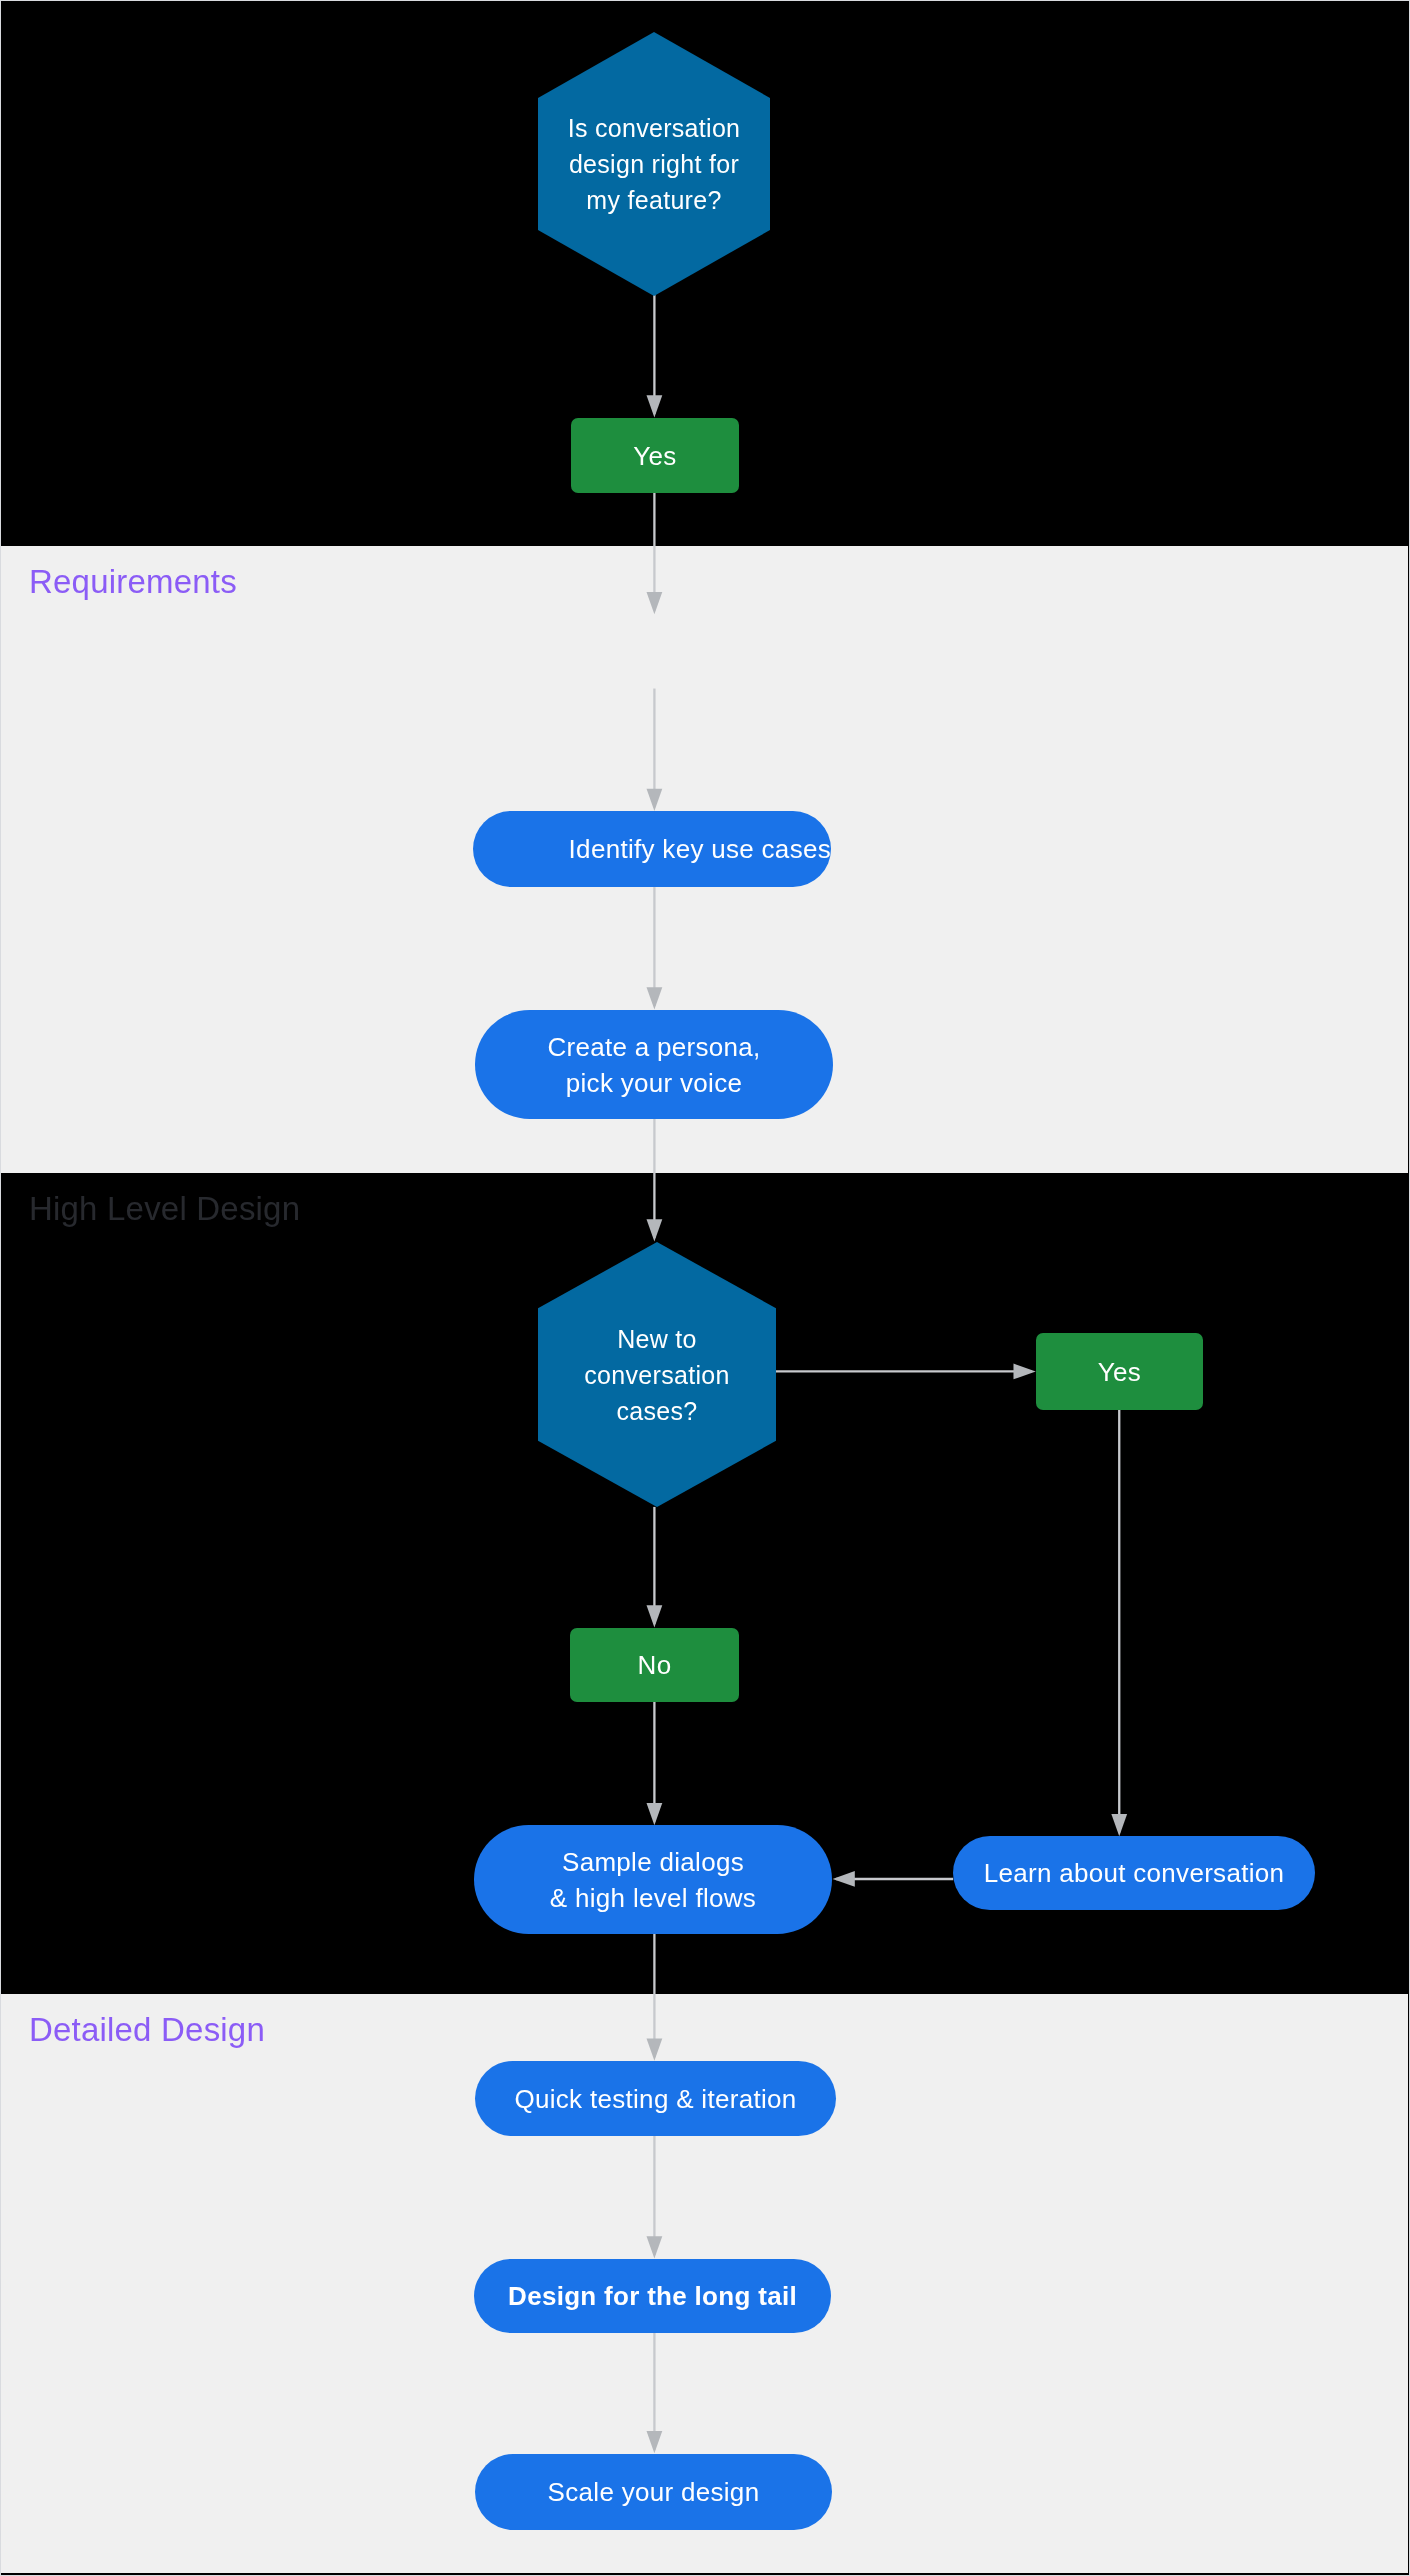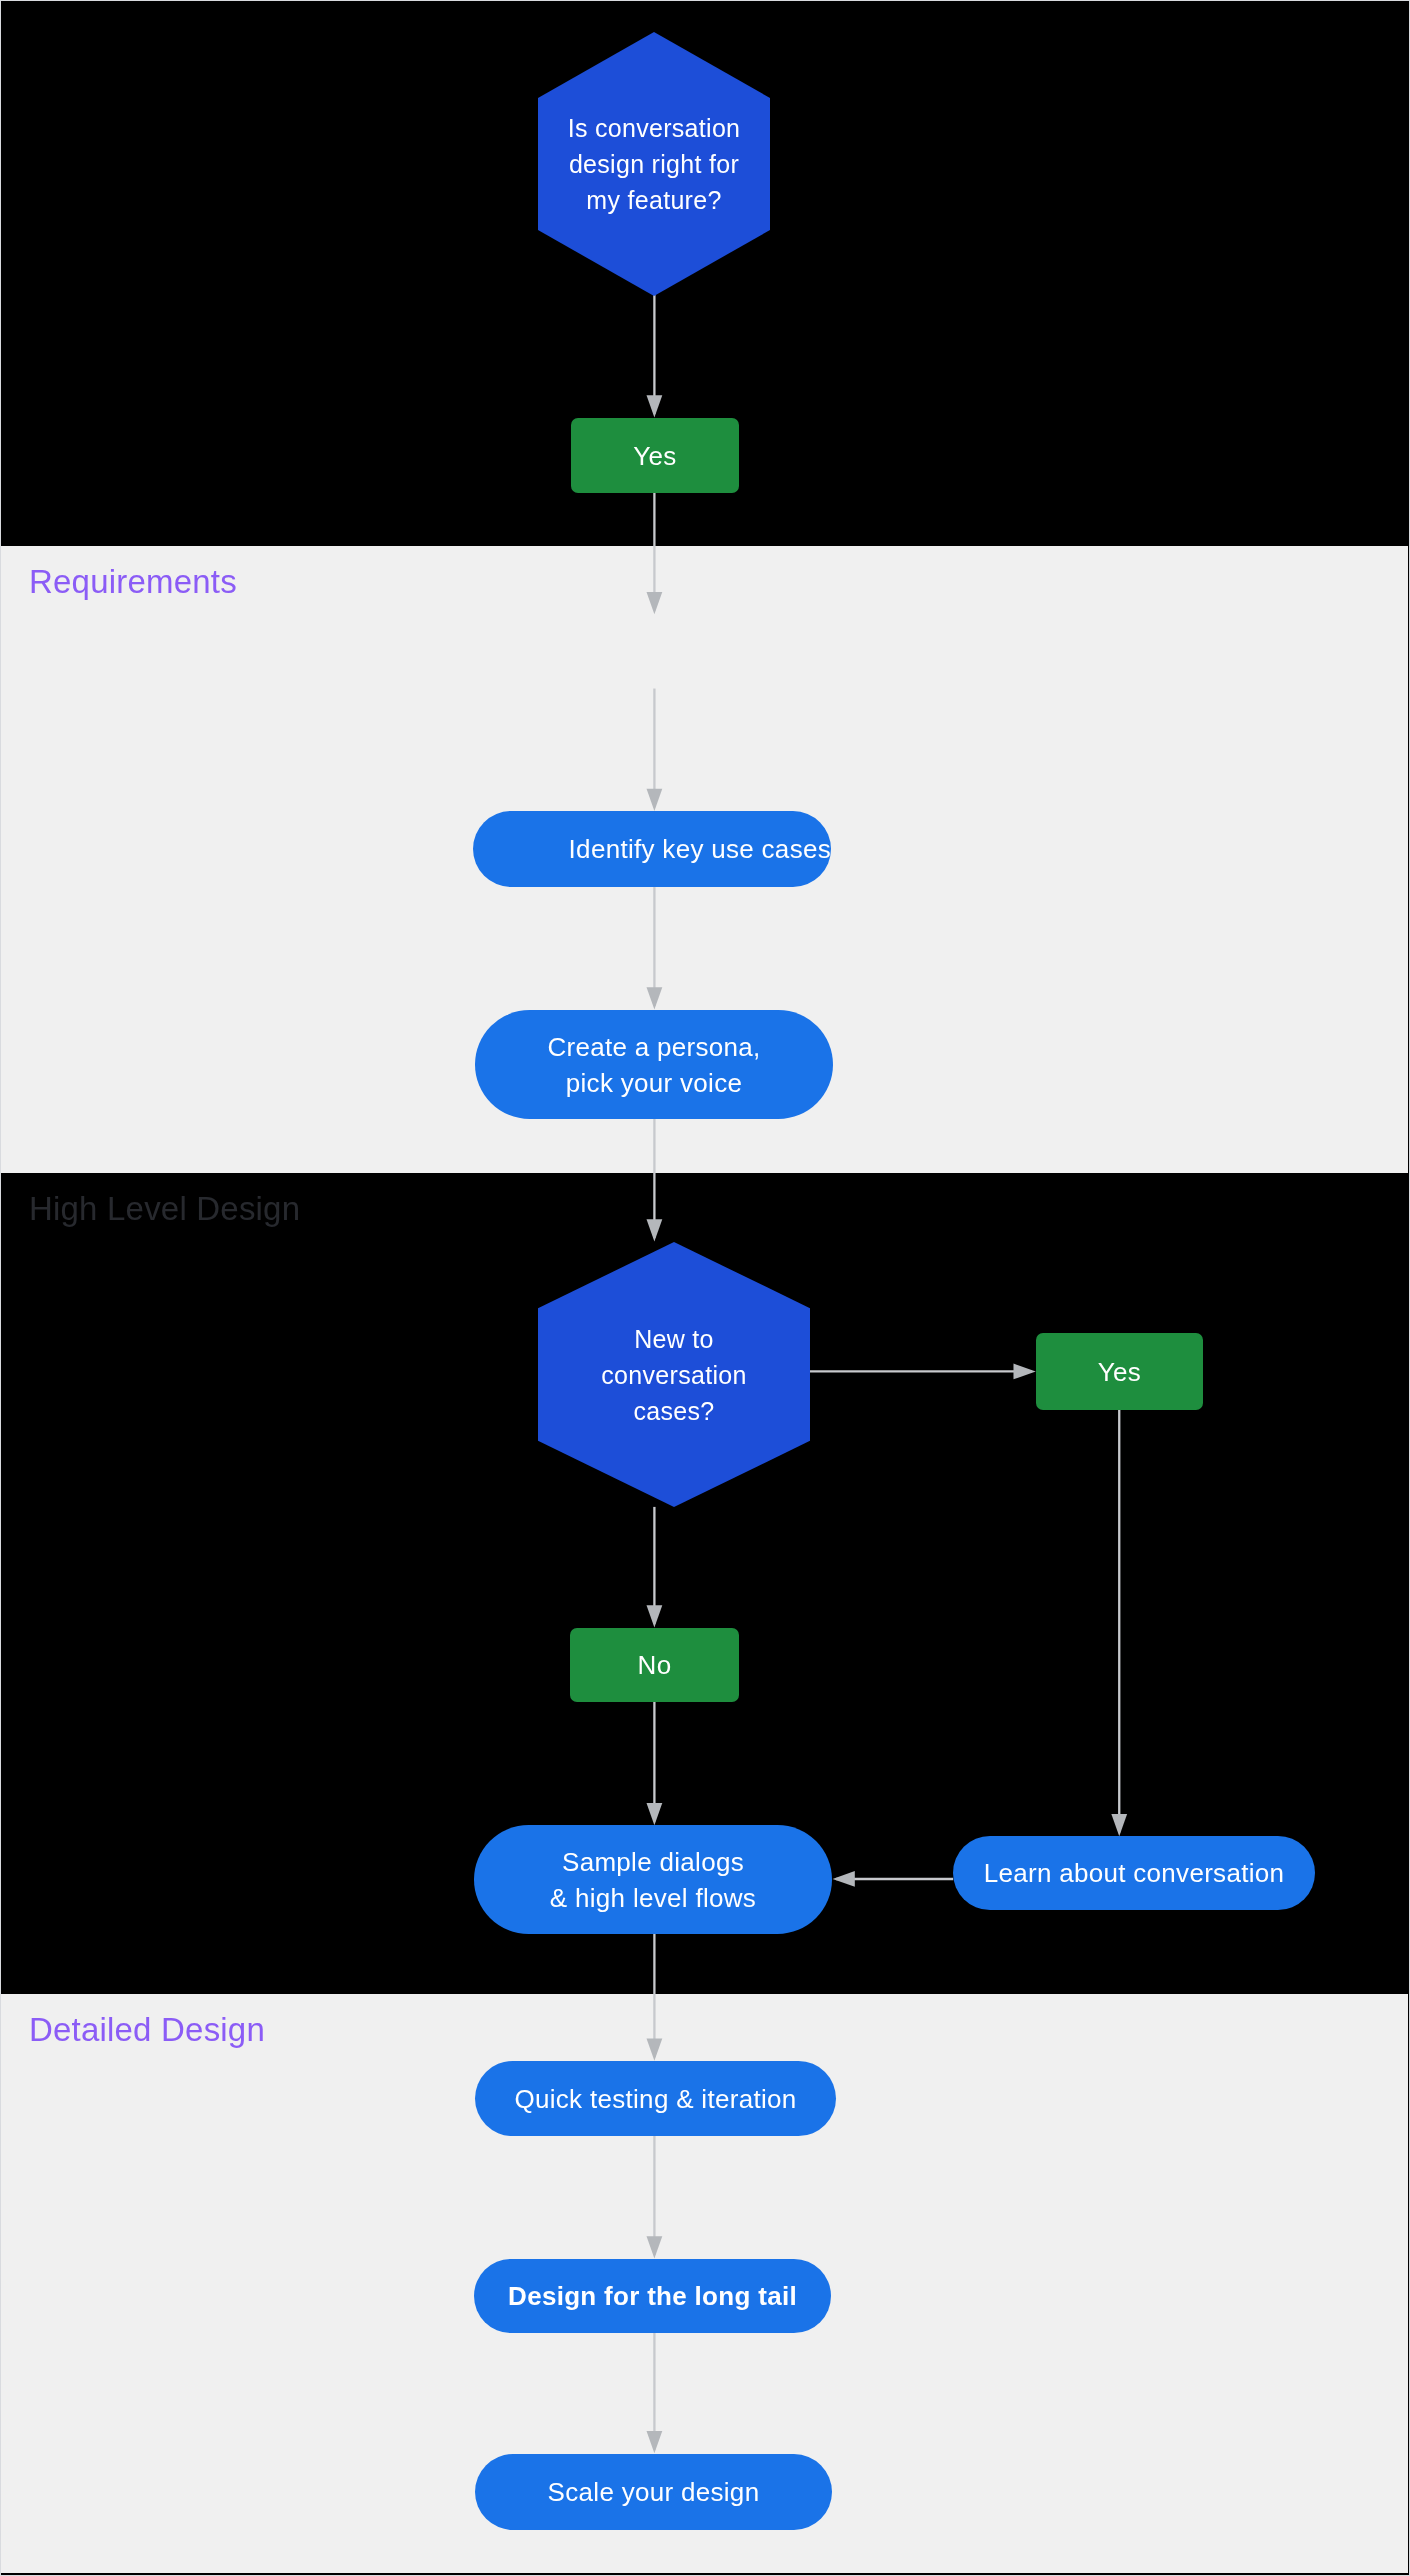--- a/index.html
+++ b/index.html
@@ -43,21 +43,21 @@
     justify-content: center;
     color: #ffffff;
     text-align: center;
     font-size: 26px;
     font-weight: 500;
     line-height: 36px;
     letter-spacing: 0.3px;
     cursor: pointer;
   }
   .hexagon {
-    background: #1d4ed8;
+    background: #0369a1;
     clip-path: polygon(50% 0%, 100% 25%, 100% 75%, 50% 100%, 0% 75%, 0% 25%);
     font-size: 25px;
     cursor: default;
   }
   .answer {
     background: #1e8e3e;
     border-radius: 7px;
     text-align: center;
   }
   .pill {
@@ -155,21 +155,21 @@
 
   <div class="node pill" style="left:472px;top:810px;width:358px;height:76px;align-items:flex-end;">
     <span>Identify key use cases</span>
   </div>
 
   <div class="node pill" style="left:474px;top:1009px;width:358px;height:109px;">
     <span>Create a persona,</span>
     <span>pick your voice</span>
   </div>
 
-  <div class="node hexagon" style="left:537px;top:1241px;width:272px;height:265px;">
+  <div class="node hexagon" style="left:537px;top:1241px;width:238px;height:265px;">
     <span>New to</span>
     <span>conversation</span>
     <span>cases?</span>
   </div>
 
   <div class="node answer" style="left:1035px;top:1332px;width:167px;height:77px;">
     <span>Yes</span>
   </div>
 
   <div class="node answer" style="left:569px;top:1627px;width:169px;height:74px;">

